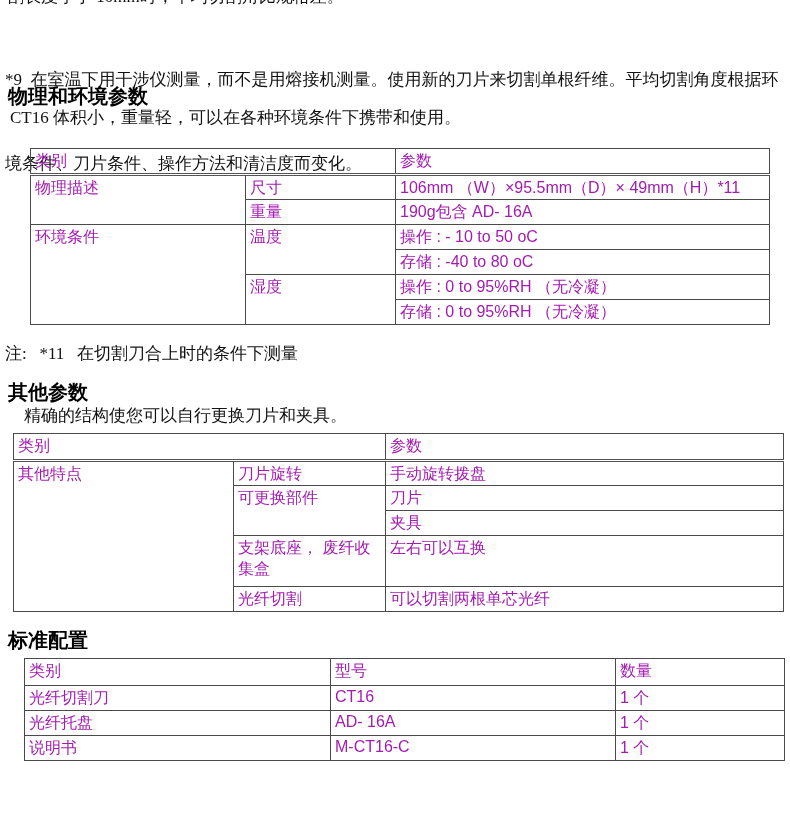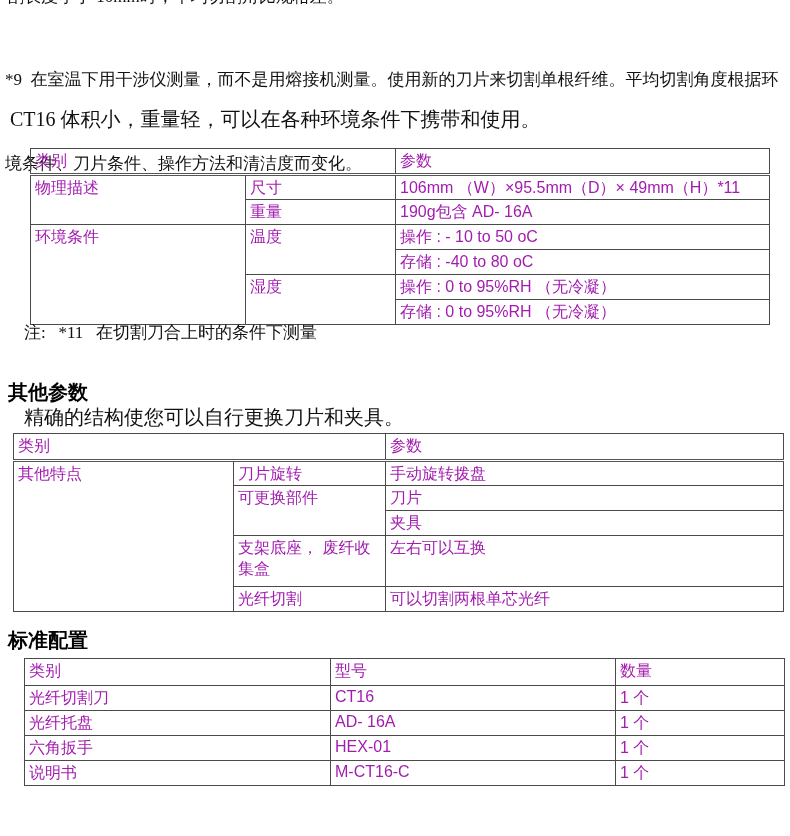--- a/index.html
+++ b/index.html
@@ -4,21 +4,21 @@
 <style>
   html,body{margin:0;padding:0;background:#ffffff;}
   #page{position:relative;width:790px;height:836px;background:#ffffff;overflow:hidden;
         color:#111;font-family:"Liberation Serif","DejaVu Serif",serif;}
 
   .note{position:absolute;left:5px;font-size:17px;line-height:28px;white-space:pre;color:#111;}
   .clip-line{position:absolute;top:-15px;left:7px;font-size:17px;white-space:pre;color:#111;}
 
   .sec-heading{position:absolute;left:8px;margin:0;font-size:20px;font-weight:bold;
                font-family:"Liberation Sans","DejaVu Sans",sans-serif;color:#000;}
-  .intro{position:absolute;font-size:20px;white-space:pre;color:#111;
+  .intro{position:absolute;font-size:17px;white-space:pre;color:#111;
          font-family:"Liberation Serif","DejaVu Serif",serif;}
 
   table{position:absolute;border-collapse:collapse;table-layout:fixed;
         font-family:"Liberation Sans","DejaVu Sans",sans-serif;font-size:16px;color:#a21caf;}
   td,th{border:1px solid #4a4a4a;vertical-align:top;text-align:left;
         padding:2px 3px 0 4px;font-weight:normal;overflow:hidden;}
   th{border-bottom:3px double #555;}
   #table-standard th{border-bottom:1px solid #4a4a4a;}
 
   #table-physical{top:148px;left:30px;width:739px;}
@@ -40,20 +40,21 @@
 <div id="page">
 
   <div class="clip-line">割长度小于 10mm时，平均切割角比规格差。</div>
 
   <div class="note" style="top:10px;">
     <div>*9  在室温下用干涉仪测量，而不是用熔接机测量。使用新的刀片来切割单根纤维。平均切割角度根据环</div>
     <div>境条件、刀片条件、操作方法和清洁度而变化。</div>
   </div>
 
 
+  <h2 class="sec-heading" style="top:83px;">物理和环境参数</h2>
   <div class="intro" style="top:106px;left:10px;">CT16 体积小，重量轻，可以在各种环境条件下携带和使用。</div>
 
   <table id="table-physical">
     <colgroup>
         <col style="width:215px">
         <col style="width:150px">
         <col style="width:374px">
       </colgroup>
     <tbody>
         <tr class="hdr">
@@ -80,21 +81,21 @@
     <tr>
       <td rowspan="2">湿度</td>
       <td>操作 : 0 to 95%RH （无冷凝）</td>
     </tr>
     <tr>
       <td>存储 : 0 to 95%RH （无冷凝）</td>
     </tr>
   </tbody>
     </table>
 
-  <div class="note" style="top:319px;margin-left:19px;">注:   *11   在切割刀合上时的条件下测量</div>
+  <div class="note" style="top:340px;">注:   *11   在切割刀合上时的条件下测量</div>
 
   <h2 class="sec-heading" style="top:379px;">其他参数</h2>
   <div class="intro" style="top:404px;left:4px;margin-left:20px;">精确的结构使您可以自行更换刀片和夹具。</div>
 
   <table id="table-other">
     <colgroup>
         <col style="width:220px">
         <col style="width:152px">
         <col style="width:398px">
       </colgroup>
@@ -144,25 +145,20 @@
       <td>光纤切割刀</td>
       <td>CT16</td>
       <td>1 个</td>
     </tr>
     <tr>
       <td>光纤托盘</td>
       <td>AD- 16A</td>
       <td>1 个</td>
     </tr>
     <tr>
-      <td>六角扳手</td>
-      <td>HEX-01</td>
-      <td>1 个</td>
-    </tr>
-    <tr>
       <td>说明书</td>
       <td>M-CT16-C</td>
       <td>1 个</td>
     </tr>
   </tbody>
     </table>
 
 </div>
 
 </body></html>

